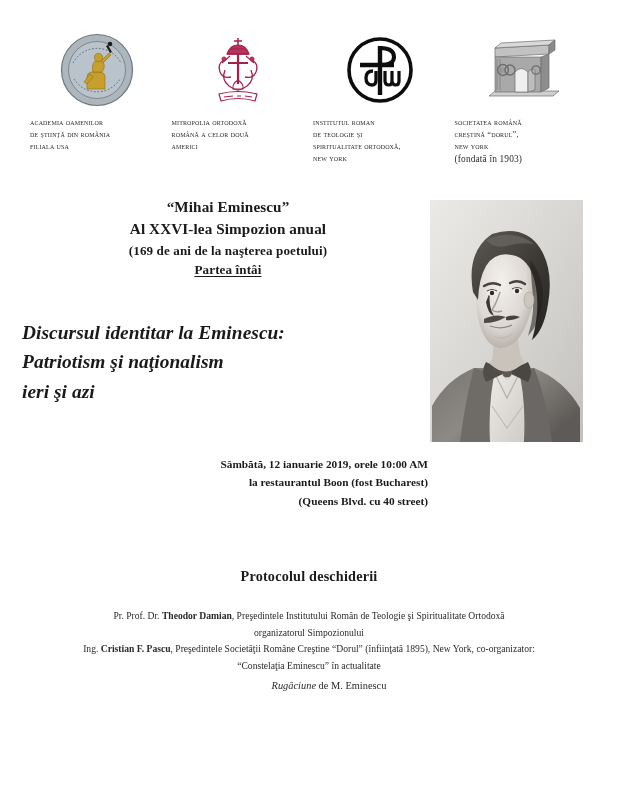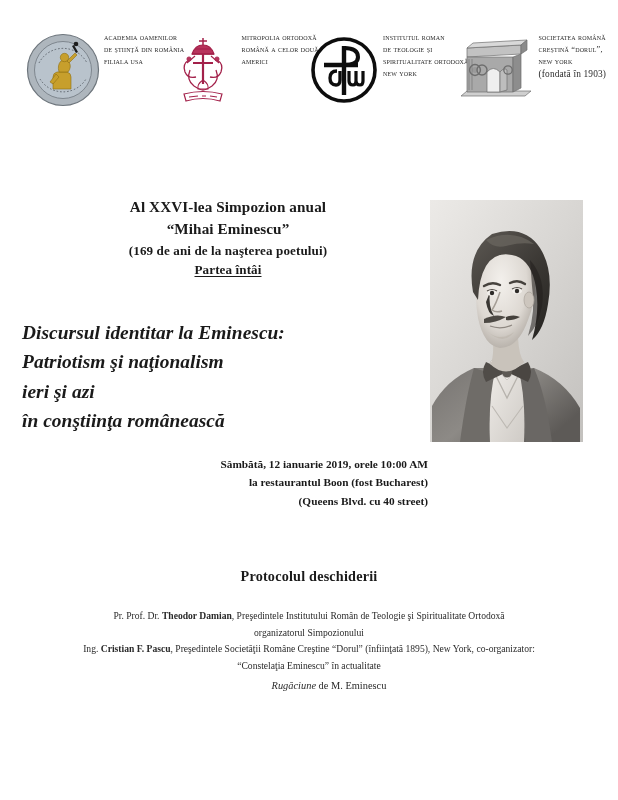--- a/index.html
+++ b/index.html
@@ -24,21 +24,21 @@
     left: 0;
     width: 618px;
     display: flex;
     align-items: flex-start;
     padding: 0 26px;
     box-sizing: border-box;
   }
   .logo-cell {
     width: 25%;
     display: flex;
-    flex-direction: row;
+    flex-direction: column;
     align-items: flex-start;
   }
   .logo-mark {
     height: 76px;
     width: 100%;
     display: flex;
     align-items: center;
     justify-content: center;
     margin-bottom: 9px;
   }
@@ -345,31 +345,30 @@
 
     <path d="M60 126 Q71 130 82 125" fill="none" stroke="#8e8780" stroke-width="1.3"></path>
 
     <path d="M58 132 Q70 142 84 132 Q74 146 58 132 Z" fill="#bdb6ae" opacity=".7"></path>
 
     <ellipse cx="99" cy="100" rx="5" ry="8" fill="#cdc6be" stroke="#aba49c" stroke-width="0.7"></ellipse>
   </svg>
 </div>
 
 <div class="title-block">
+  <span class="t-line">“Mihai Eminescu”</span>
   <span class="t-line">Al XXVI-lea Simpozion anual</span>
-  <span class="t-line">“Mihai Eminescu”</span>
   <span class="t-line small">(169 de ani de la naşterea poetului)</span>
   <span class="t-line small underlined">Partea întâi</span>
 </div>
 
 <div class="theme-block">
   <span class="theme-line">Discursul identitar la Eminescu:</span>
   <span class="theme-line">Patriotism şi naţionalism</span>
   <span class="theme-line">ieri şi azi</span>
-  <span class="theme-line">în conştiinţa românească</span>
 </div>
 
 <div class="when-block">
   <span class="when-line">Sâmbătă, 12 ianuarie 2019, orele 10:00 AM</span>
   <span class="when-line">la restaurantul Boon (fost Bucharest)</span>
   <span class="when-line">(Queens Blvd. cu 40 street)</span>
 </div>
 
 <div class="protocol-heading">Protocolul deschiderii</div>
 

